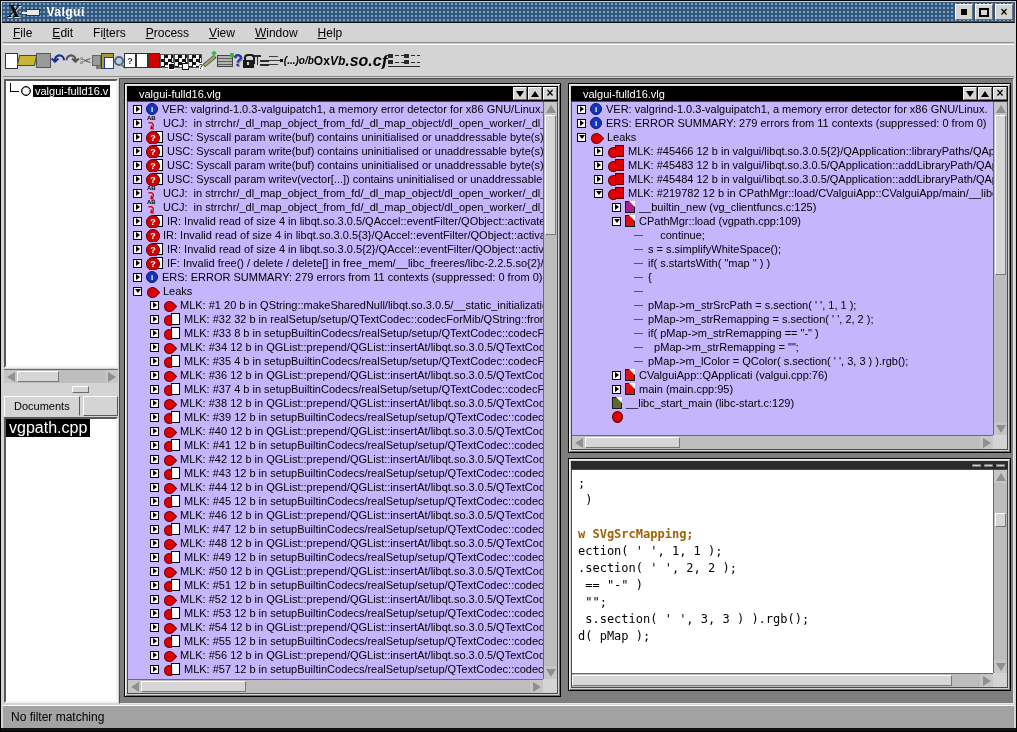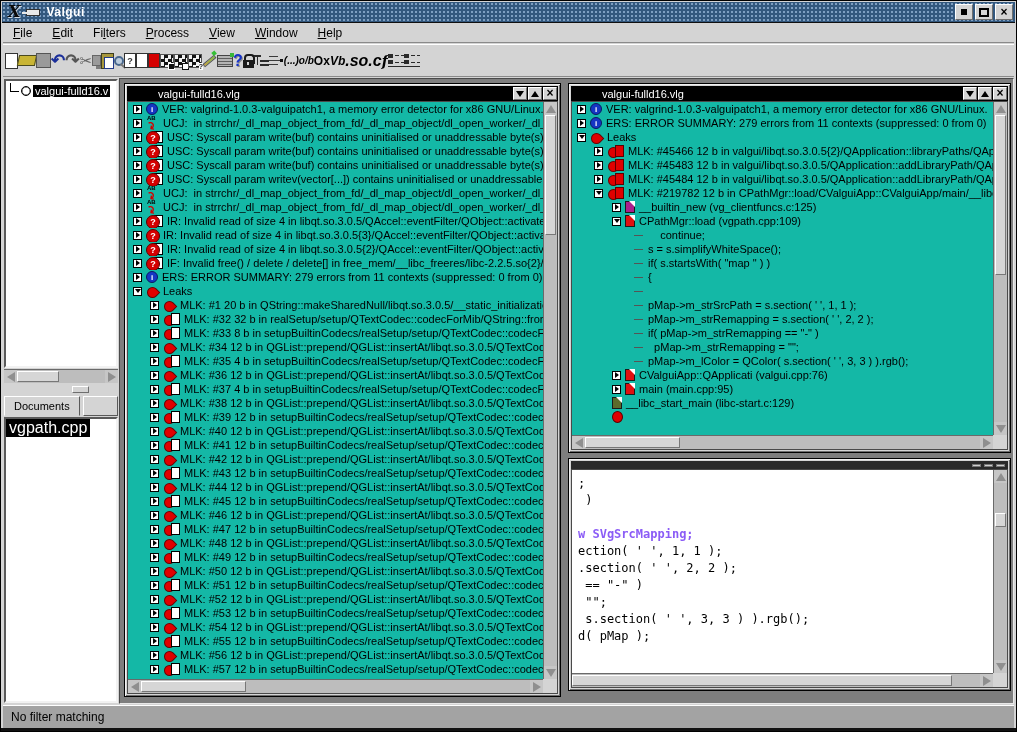--- a/index.html
+++ b/index.html
@@ -99,28 +99,28 @@
   .tabs{height:21px;display:flex;}
   .tab{height:20px;display:flex;align-items:center;padding:0 9px;font-size:11px;background:#d4d4d4;
     border:1px solid;border-color:#fff #5a5a5a transparent #fff}
   .tabstub{flex:1;height:20px;background:#d4d4d4;border:1px solid;border-color:#fff #5a5a5a #5a5a5a #fff;margin-left:3px}
   .side-list{flex:1;background:#fff;border:2px solid;border-color:#5a5a5a #f2f2f2 #f2f2f2 #5a5a5a;overflow:hidden}
   .slist-row{height:15px;font-size:16px;display:flex;align-items:center;margin-top:1px}
   .slist-row .sel{background:#000;color:#fff;padding:0 3px}
   
   #mdi{flex:1;position:relative;background:#7e7e7e;border:1px solid;border-color:#4a4a4a #e8e8e8 #e8e8e8 #4a4a4a;overflow:hidden}
   .mwin{position:absolute;background:#d4d4d4;border:1px solid #000;box-shadow:inset 1px 1px 0 #f2f2f2,inset -1px -1px 0 #6e6e6e;padding:2px}
-  .mtitle{height:15px;background:#000;color:#fff;font-size:11px;display:flex;align-items:center;padding-left:31px}
+  .mtitle{height:15px;background:#000;color:#fff;font-size:11px;display:flex;align-items:center;padding-left:12px}
   .mbtns{margin-left:auto;display:flex;gap:1px;padding-right:1px}
   .mbtn{width:14px;height:13px;background:#d4d4d4;border:1px solid;border-color:#fff #6e6e6e #6e6e6e #fff;display:flex;align-items:center;justify-content:center;color:#000}
   .tri-dn{border-top:6px solid #000;border-left:4px solid transparent;border-right:4px solid transparent}
   .tri-up{border-bottom:6px solid #000;border-left:4px solid transparent;border-right:4px solid transparent}
   .mx{font-weight:bold;font-size:12px;line-height:9px}
   .mbody{position:absolute;left:2px;right:2px;top:17px;bottom:2px;display:grid;grid-template-columns:1fr 14px;grid-template-rows:1fr 14px;border:1px solid #4a4a4a;background:#fff}
-  .view{overflow:hidden;background:#14b8a6;position:relative}
+  .view{overflow:hidden;background:#c4b5fd;position:relative}
   .vsb{display:flex;flex-direction:column;background:#bdbdbd;border-left:1px solid #6a6a6a}
   .hsb{display:flex;background:#bdbdbd;border-top:1px solid #6a6a6a}
   .corner{background:#d4d4d4}
   .sa{width:13px;height:13px;flex:none;display:flex;align-items:center;justify-content:center;background:#c6c6c6}
   .sa-up{border-bottom:8px solid #8f8f8f;border-left:5px solid transparent;border-right:5px solid transparent}
   .sa-dn{border-top:8px solid #8f8f8f;border-left:5px solid transparent;border-right:5px solid transparent}
   .sa-lf{border-right:8px solid #8f8f8f;border-top:5px solid transparent;border-bottom:5px solid transparent}
   .sa-rt{border-left:8px solid #8f8f8f;border-top:5px solid transparent;border-bottom:5px solid transparent}
   .vtrack{flex:1;position:relative}
   .htrack{flex:1;position:relative}
@@ -159,21 +159,21 @@
     border:3px solid #fff;border-left-color:transparent;border-bottom-color:transparent}
   .ic-bullet{width:11px;height:12px;border-radius:50%;background:#e00000;border:1px solid #5a0000}
   .ic-go{width:13px;height:9px}
   .ic-go::before{content:"";position:absolute;left:0;top:3px;width:6px;height:3px;background:#e00000}
   .ic-go::after{content:"";position:absolute;left:6px;top:0;border-left:7px solid #e00000;border-top:4px solid transparent;border-bottom:5px solid transparent}
   
   .ctitle{height:8px;background:#2a2a2a;display:flex;align-items:center;justify-content:flex-end;gap:3px;padding-right:3px}
   .cdash{width:9px;height:3px;background:#cfcfcf;border:1px solid #777}
   .cbody{position:absolute;left:2px;right:2px;top:10px;bottom:2px;display:grid;grid-template-columns:1fr 14px;grid-template-rows:1fr 14px;border:1px solid #4a4a4a;background:#fff}
   .codeline{font-family:"DejaVu Sans Mono","Liberation Mono",monospace;font-size:12px;height:17px;white-space:pre;color:#000}
-  .codeline.red{color:#8b5cf6;font-weight:bold}
+  .codeline.red{color:#a16207;font-weight:bold}
   .codeview{overflow:hidden;background:#fff;padding:6px 0 0 6px}
   
   #statusbar{position:absolute;left:2px;right:2px;bottom:3px;height:23px;display:flex;align-items:center;
     padding-left:8px;font-size:12px;border-top:1px solid #fff;background:#a3a3a3}
   #bottomedge{position:absolute;left:0;right:0;bottom:0;height:3px;background:#111}
 </style>
 </head>
 <body>
 
 <div id="app">

